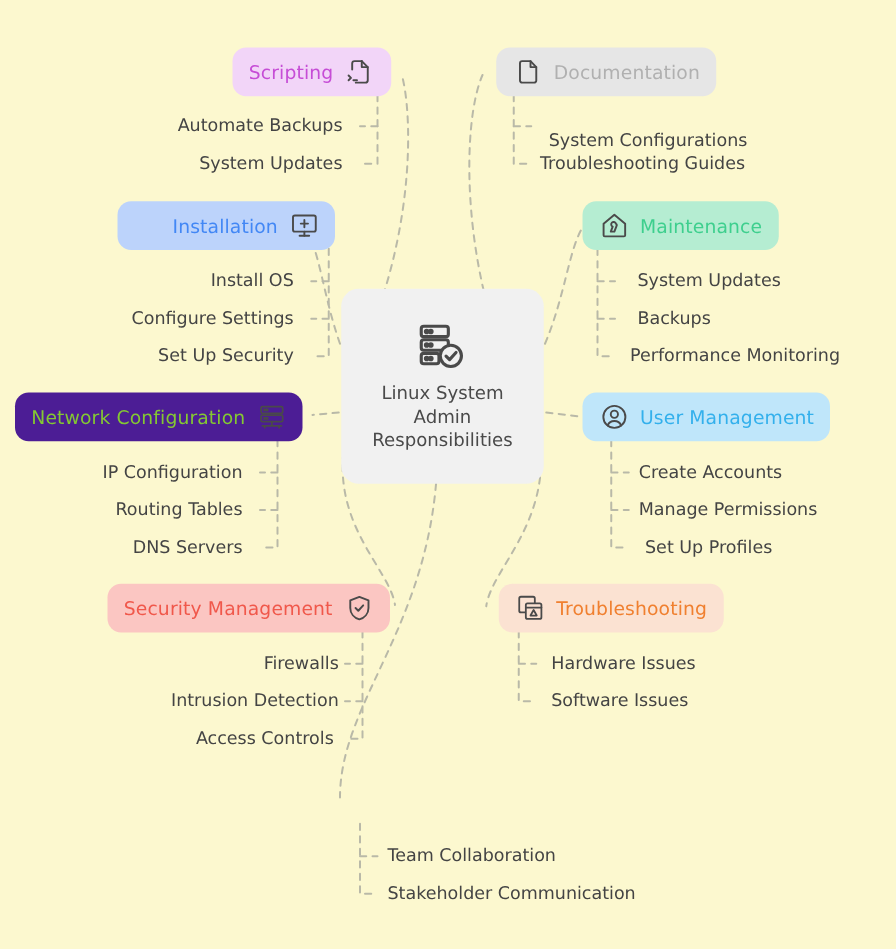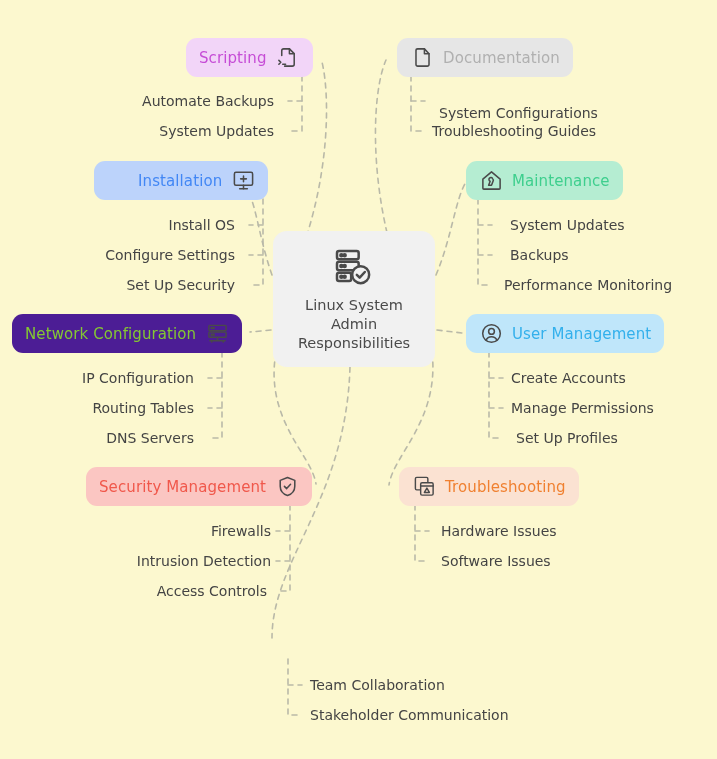--- a/index.html
+++ b/index.html
@@ -17,21 +17,21 @@
   svg.links {
     position: absolute; left: 0; top: 0;
     width: 717px; height: 759px;
     pointer-events: none;
   }
 
   
   .center-node {
     position: absolute;
     left: 273px; top: 231px;
-    width: 162px; height: 136px;
+    width: 162px; height: 156px;
     background: #f1f1f1;
     border-radius: 14px;
     display: flex;
     flex-direction: column;
     align-items: center;
     justify-content: center;
     gap: 6px;
     z-index: 4;
   }
   .center-node .ctext {

